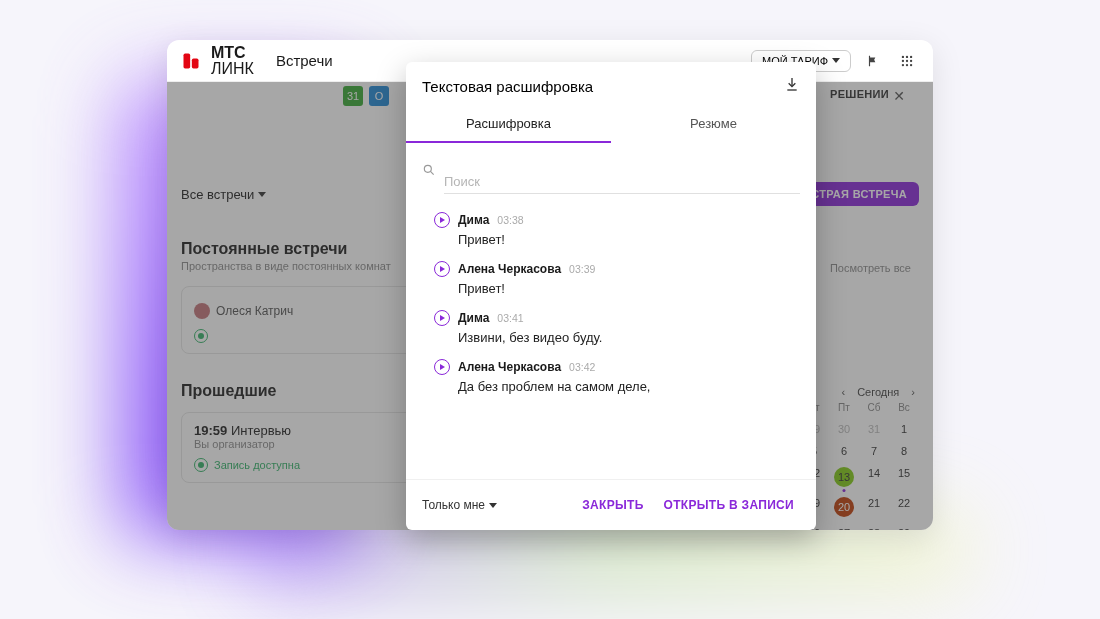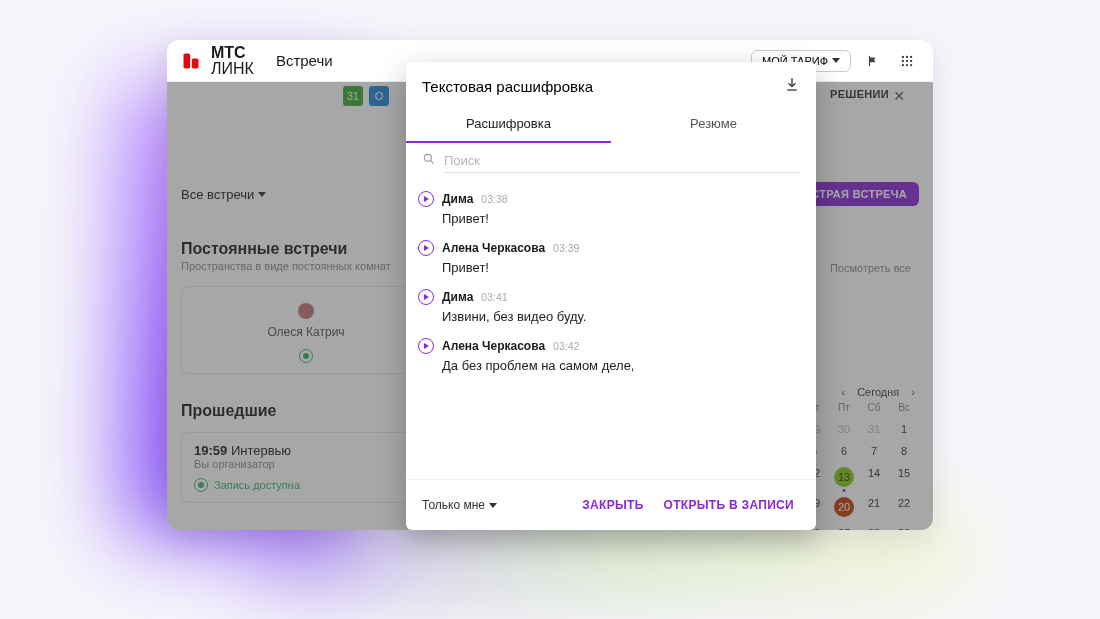--- a/index.html
+++ b/index.html
@@ -98,21 +98,21 @@
 
 .card {
   margin-top: 14px;
   border: 1px solid #e6e6e6;
   border-radius: 8px;
   padding: 10px 12px;
   width: 250px;
   background:#fff;
 }
 .card .title { font-size: 13px; font-weight: 500; }
-.card .row { margin-top:6px; display:flex; align-items:center; gap:6px; font-size:12px; color:#555;flex-direction:column; }
+.card .row { margin-top:6px; display:flex; align-items:center; gap:6px; font-size:12px; color:#555; }
 .avatar { width:16px; height:16px; border-radius:50%; background:#c4767a; }
 .rec-dot { width:14px; height:14px; border-radius:50%; border:1.5px solid #35b36a; display:flex; align-items:center; justify-content:center; }
 .rec-dot .inner { width:6px; height:6px; border-radius:50%; background:#35b36a; }
 
 .section-past { margin-top: 28px; font-size: 16px; font-weight: 600; }
 .past-card {
   margin-top: 12px;
   border: 1px solid #e6e6e6;
   border-radius: 8px;
   padding: 10px 12px;
@@ -160,25 +160,25 @@
 .dl-btn { margin-left:auto; cursor:pointer; color:#333; }
 
 .tabs { display:flex; }
 .tab { flex:1; text-align:center; padding: 10px 0; font-size: 13px; color:#555; cursor:pointer; border-bottom: 1.5px solid transparent; }
 .tab.active { color:#222; border-bottom: 2px solid #8a28d9; }
 
 .search-row { padding: 6px 16px 2px; display:flex; align-items:center; gap:8px; }
 .search-ic { color:#999; }
 .search-input {
   flex:1; border:none; outline:none; font-size:13px; color:#333;
-  border-bottom:1px solid #e0e0e0; padding:4px 0;
+  border-bottom:1px solid #e0e0e0; padding:4px 0;margin-top:21px;
 }
 .search-input::placeholder { color:#b5b5b5; }
 
-.transcript { flex:1; overflow:auto; padding: 6px 12px 0; }
+.transcript { flex:1; overflow:auto; padding: 6px 28px 0; }
 .msg { padding: 10px 0 4px; }
 .msg-head { display:flex; align-items:center; gap:8px; }
 .play {
   width:16px; height:16px; border-radius:50%; border:1.5px solid #8a28d9; display:flex; align-items:center; justify-content:center;
   cursor:pointer;
 }
 .play .tri {
   width:0; height:0;
   border-top:3px solid transparent;
   border-bottom:3px solid transparent;

